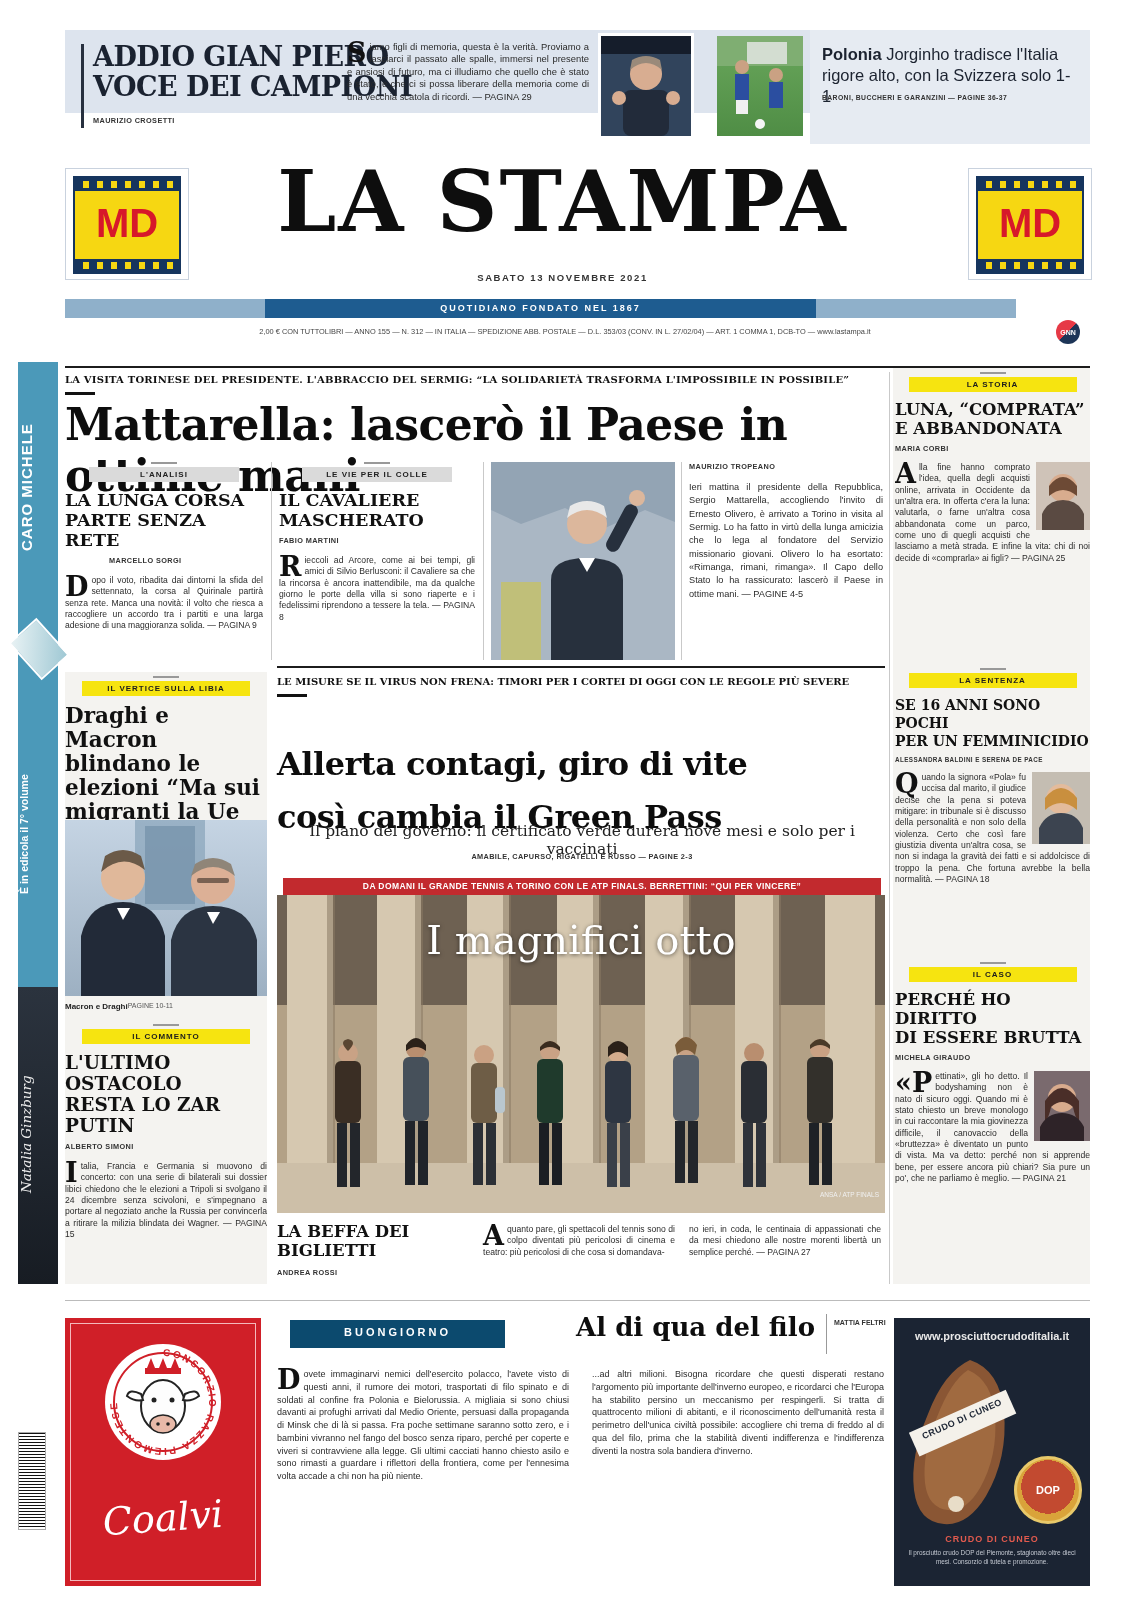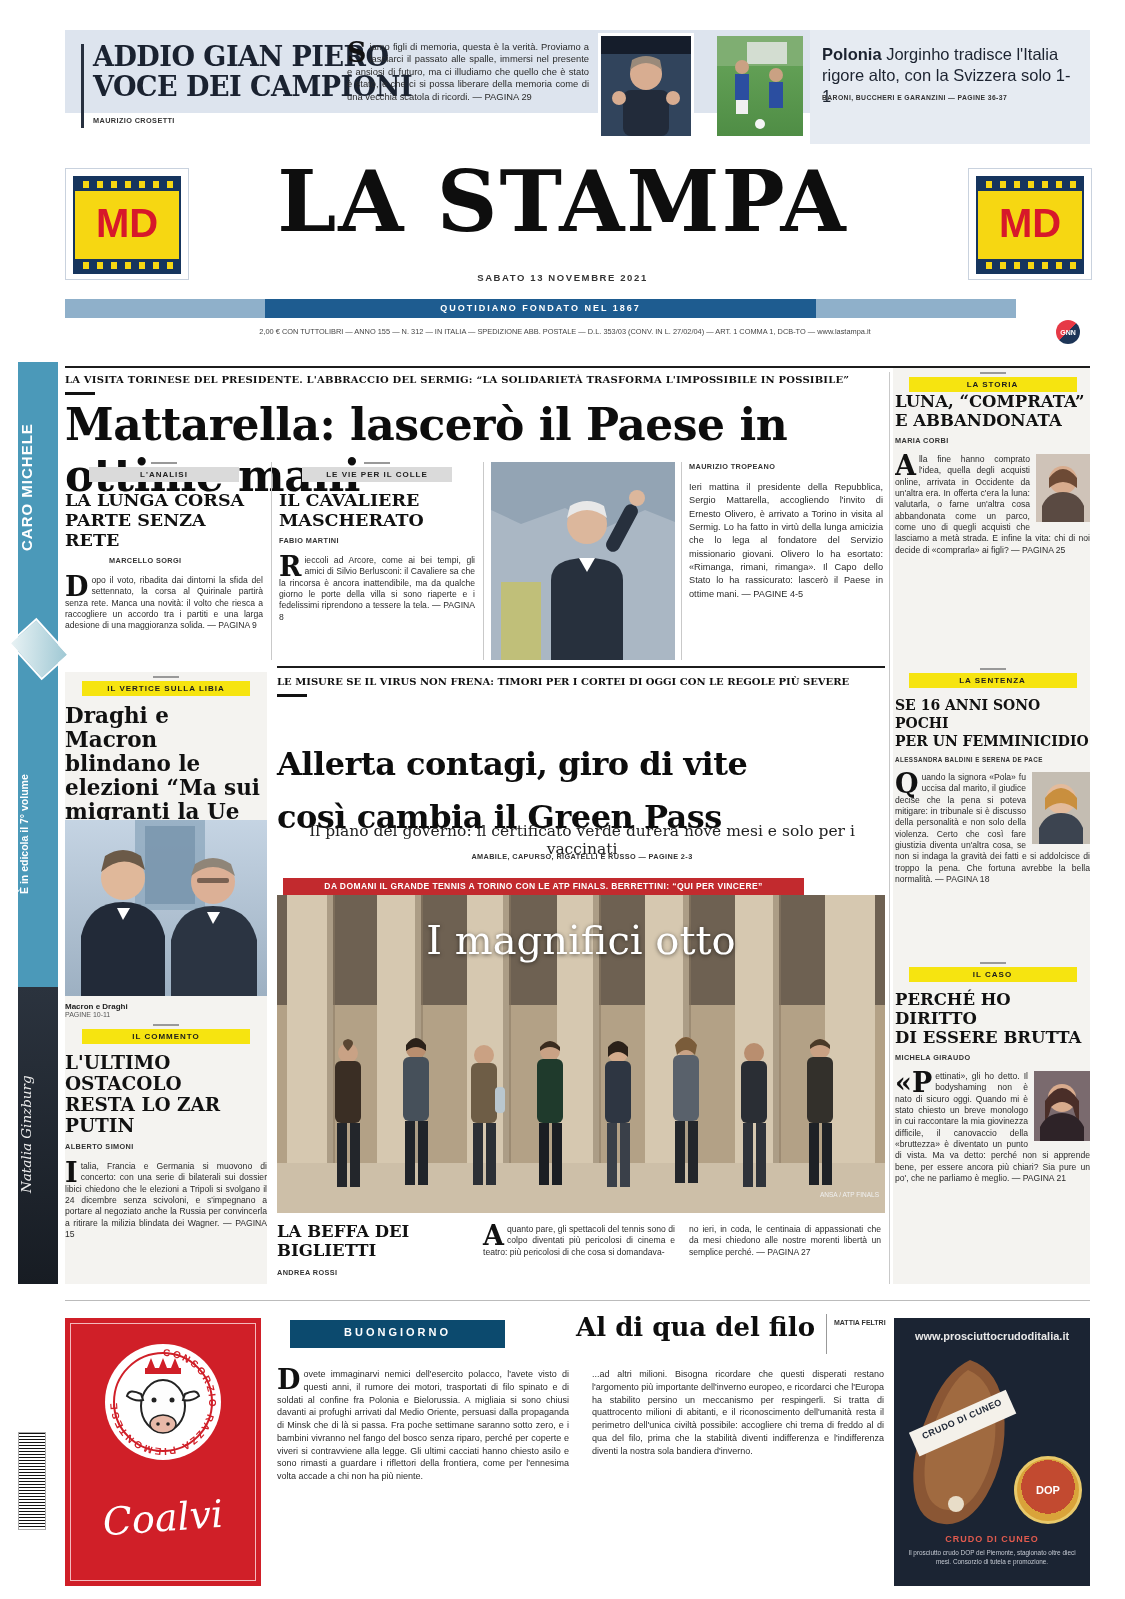--- a/index.html
+++ b/index.html
@@ -169,21 +169,21 @@
       <path d="M36 52 q22 -20 44 -2 l-4 -14 q-18 -12 -36 0 z" fill="#6b5a48"></path>
       <path d="M16 176 v-60 q8 -34 42 -34 q34 0 42 34 v60 z" fill="#222a38"></path>
       <path d="M52 88 l6 12 7 -12 z" fill="#fff"></path>
       <circle cx="148" cy="62" r="22" fill="#dcb096"></circle>
       <path d="M126 56 q22 -18 44 0 l-4 -12 q-18 -12 -36 0 z" fill="#8f8578"></path>
       <rect x="132" y="58" width="32" height="5" rx="2" fill="#43382e" opacity="0.65"></rect>
       <path d="M106 176 v-56 q8 -34 42 -34 q36 0 44 34 v56 z" fill="#2b3442"></path>
       <path d="M142 92 l6 12 7 -12 z" fill="#fff"></path>
     </svg>
   </div>
-  <div class="abs" style="left:65px;top:1002px;width:243px;display:flex;justify-content:flex-start;flex-direction:column;">
+  <div class="abs" style="left:65px;top:1002px;width:243px;display:flex;justify-content:flex-start;">
     <span class="sans" style="font-size:8px;font-weight:bold;color:#222;">Macron e Draghi</span>
     <span class="sans pageref" style="font-size:7px;">PAGINE 10-11</span>
   </div>
   <div class="abs" style="left:65px;top:1024px;width:202px;">
     <div class="tick"></div>
     <span class="kicker-yellow">IL COMMENTO</span>
     <div class="colhead" style="font-size:18.5px;line-height:21px;margin-top:8px;">
       <div>L'ULTIMO OSTACOLO</div>
       <div>RESTA LO ZAR PUTIN</div>
     </div>
@@ -194,21 +194,21 @@
   <div class="abs" style="left:277px;top:666px;width:608px;height:2px;background:#1c1c1c;"></div>
   <div class="abs serif" style="left:277px;top:676px;width:608px;font-size:10px;font-weight:bold;color:#111;">LE MISURE SE IL VIRUS NON FRENA: TIMORI PER I CORTEI DI OGGI CON LE REGOLE PIÙ SEVERE</div>
   <div class="abs" style="left:277px;top:694px;width:30px;height:3px;background:#111;"></div>
   <div class="abs serif" style="left:277px;top:702px;width:610px;font-size:32px;line-height:53px;font-weight:bold;letter-spacing:-0.5px;color:#0d0d0d;margin-top:36px;">
     <div>Allerta contagi, giro di vite</div>
     <div>così cambia il Green Pass</div>
   </div>
   <div class="abs serif" style="left:277px;top:822px;width:610px;text-align:center;font-size:15.5px;color:#222;">Il piano del governo: il certificato verde durerà nove mesi e solo per i vaccinati</div>
   <div class="abs sans" style="left:277px;top:852px;width:610px;text-align:center;font-size:7.3px;font-weight:bold;color:#333;letter-spacing:.4px;">AMABILE, CAPURSO, RIGATELLI E RUSSO — PAGINE 2-3</div>
 
-  <div class="abs" style="left:283px;top:878px;width:521px;height:17px;background:#c22a2e;">
+  <div class="abs" style="left:283px;top:878px;width:598px;height:17px;background:#c22a2e;">
     <div class="sans" style="line-height:17px;text-align:center;color:#fff;font-size:8.5px;font-weight:bold;letter-spacing:.4px;">DA DOMANI IL GRANDE TENNIS A TORINO CON LE ATP FINALS. BERRETTINI: “QUI PER VINCERE”</div>
   </div>
   <div class="abs" style="left:277px;top:895px;width:608px;height:318px;overflow:hidden;">
     <svg width="608" height="318" viewBox="0 0 608 318" preserveAspectRatio="none">
       <rect x="0" y="0" width="608" height="318" fill="#b3a186"></rect>
       <rect x="0" y="0" width="608" height="110" fill="#6e6152"></rect>
       <g fill="#d6c8b0">
         <rect x="10" y="0" width="46" height="280"></rect>
           <rect x="100" y="0" width="44" height="280"></rect>
         <rect x="190" y="0" width="42" height="280"></rect>
@@ -293,21 +293,21 @@
     <div class="byline" style="margin-top:8px;">ANDREA ROSSI</div>
   </div>
   <div class="abs body-txt just drop" style="left:483px;top:1224px;width:192px;">A quanto pare, gli spettacoli del tennis sono di colpo diventati più pericolosi di cinema e teatro: più pericolosi di che cosa si domandava-</div>
   <div class="abs body-txt just" style="left:689px;top:1224px;width:192px;">no ieri, in coda, le centinaia di appassionati che da mesi chiedono alle nostre morenti libertà un semplice perché. — PAGINA 27</div>
 
   <div class="abs" style="left:893px;top:368px;width:197px;height:916px;background:#f4f3f0;"></div>
 
   <div class="abs" style="left:895px;top:372px;width:195px;">
     <div class="tick"></div>
     <span class="kicker-yellow">LA STORIA</span>
-    <div class="colhead" style="font-size:16.5px;line-height:19px;">
+    <div class="colhead" style="font-size:16.5px;line-height:19px;margin-top:8px;">
       <div>LUNA, “COMPRATA”</div>
       <div>E ABBANDONATA</div>
     </div>
     <div class="byline" style="margin-top:6px;">MARIA CORBI</div>
     <div style="margin-top:9px;overflow:hidden;">
       <svg width="54" height="68" viewBox="0 0 54 68" style="float:right;margin:0 0 3px 6px;">
         <rect width="54" height="68" fill="#cfc3b8"></rect>
           <circle cx="27" cy="26" r="14" fill="#d8ac8e"></circle>
         <path d="M13 24 q14 -18 28 0 v10 q-14 -12 -28 0 z" fill="#6d4a35"></path>
         <path d="M6 68 v-16 q6 -14 21 -14 q15 0 21 14 v16 z" fill="#5a4a42"></path>

